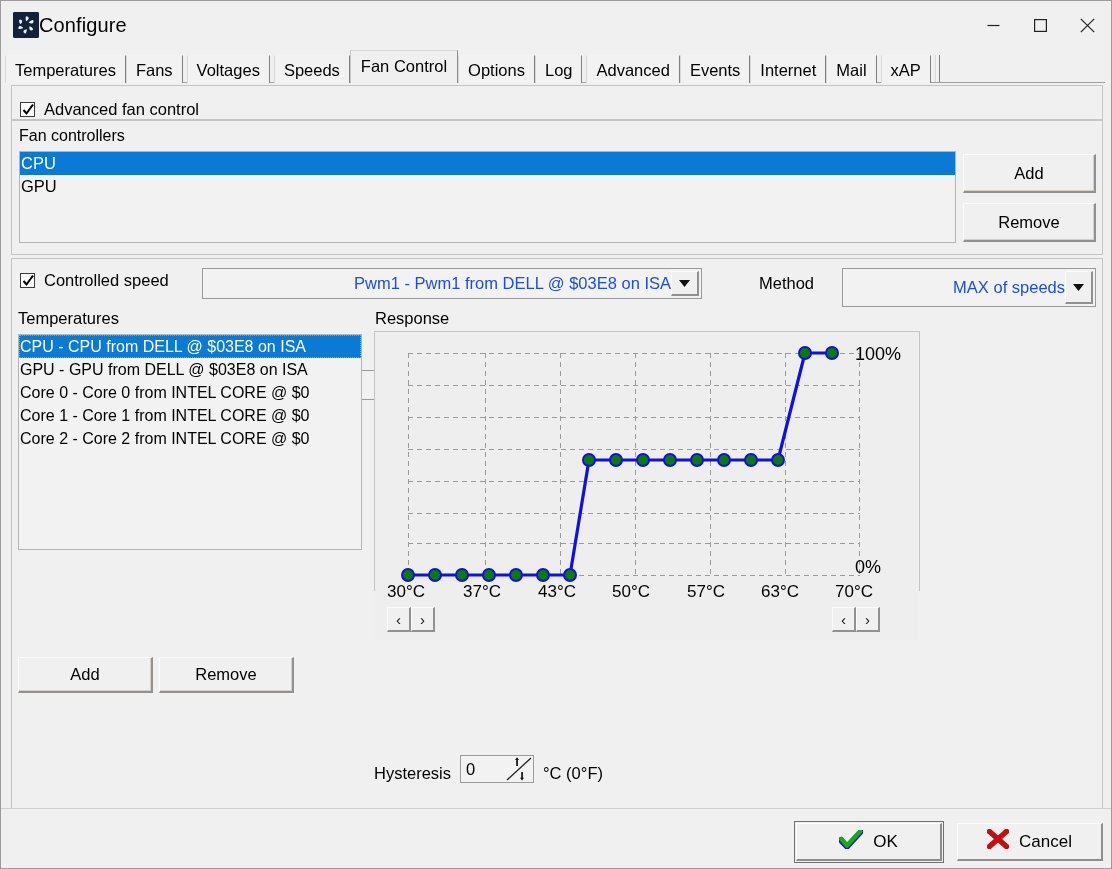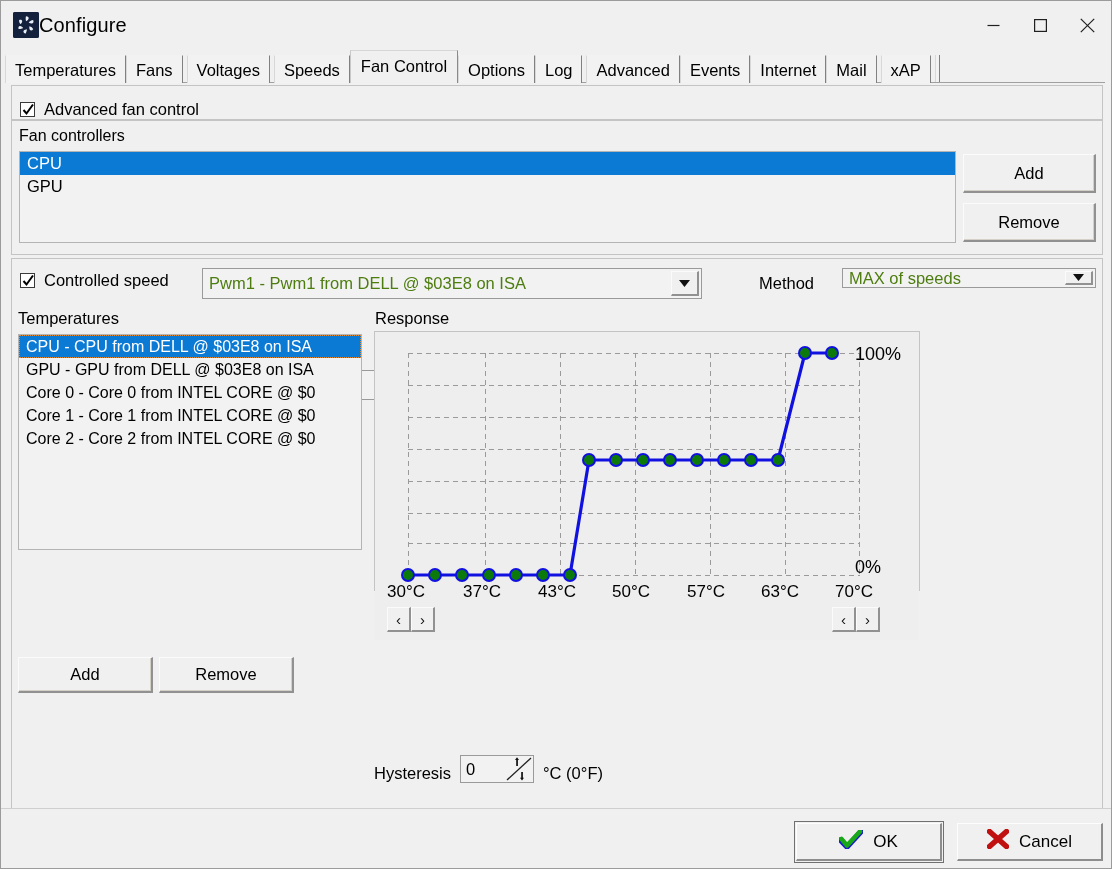--- a/index.html
+++ b/index.html
@@ -157,21 +157,21 @@
     background: #f2f2f2;
     border: 1px solid #b4b4b4;
     box-sizing: border-box;
     overflow: hidden;
     position: absolute;
   }
   .listbox .item {
     font-size: 16.5px;
     line-height: 23px;
     height: 23px;
-    padding-left: 7px;
+    padding-left: 1px;
     white-space: nowrap;
     color: #000;
     overflow: hidden;
   }
   .listbox .item.selected {
     background: #0b7ad5;
     color: #ffffff;
   }
   .listbox.small .item { font-size:16px; line-height:23px; height:23px; }
   .listbox.small .item.selected {
@@ -207,21 +207,22 @@
     box-sizing: border-box;
     display: flex;
     align-items: center;
   }
   .combo .val {
     flex: 1 1 auto;
     font-size: 16.5px;
     padding-left: 6px;
     white-space: nowrap;
     overflow: hidden;
-    color: #4d7c0f;
+    color: #1d4ed8;
+    text-align: right;
   }
   .combo .arrow {
     flex: 0 0 28px;
     height: 100%;
     margin-right: 2px;
     background: #f0f0f0;
     border-top: 1px solid #fbfbfb;
     border-left: 1px solid #fbfbfb;
     border-right: 2px solid #919191;
     border-bottom: 2px solid #919191;
@@ -414,21 +415,21 @@
       <div class="combo" style="left:190px; top:9px; width:500px; height:31px;">
         <span class="val">Pwm1 - Pwm1 from DELL @ $03E8 on ISA</span>
         <span class="arrow">
           <svg width="11" height="7" viewBox="0 0 11 7">
               <polygon points="0,0 11,0 5.5,7" fill="#101010"></polygon>
             </svg>
         </span>
       </div>
 
       <div class="caption" style="position:absolute; left:747px; top:15px; font-size:16.5px;">Method</div>
-      <div class="combo" style="left:830px; top:9px; width:254px; height:20px;">
+      <div class="combo" style="left:830px; top:9px; width:254px; height:39px;">
         <span class="val">MAX of speeds</span>
         <span class="arrow">
           <svg width="11" height="7" viewBox="0 0 11 7">
               <polygon points="0,0 11,0 5.5,7" fill="#101010"></polygon>
             </svg>
         </span>
       </div>
 
       <div class="caption" style="position:absolute; left:6px; top:50px; font-size:16.5px;">Temperatures</div>
       <div class="listbox small" style="left:6px; top:75px; width:344px; height:216px;">

